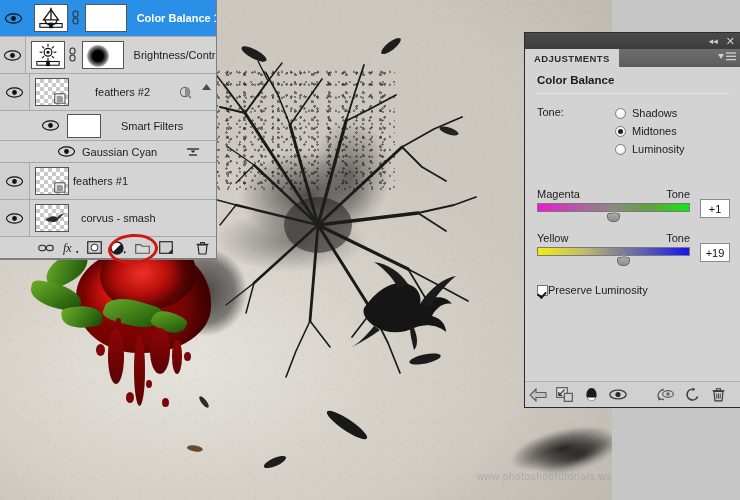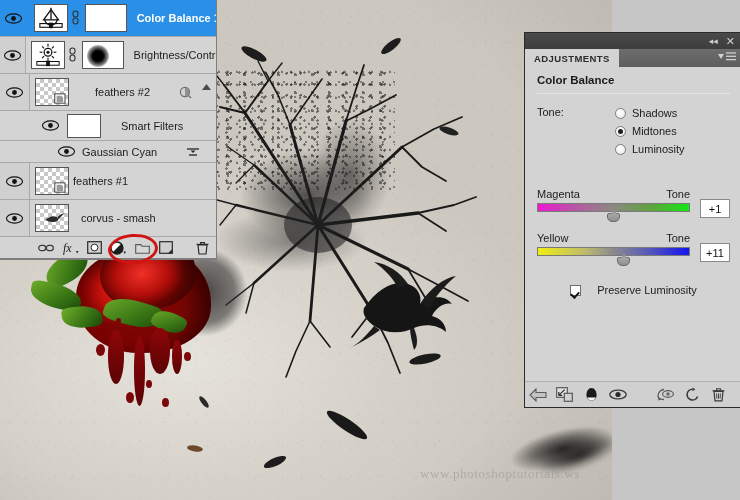--- a/index.html
+++ b/index.html
@@ -119,23 +119,23 @@
   }
   .bigfeather2{
     position:absolute; left:520px; top:420px; width:120px; height:70px;
     background:radial-gradient(ellipse 50% 26% at 50% 50%, rgba(15,15,15,.85), rgba(30,30,30,0) 75%);
     transform:rotate(-20deg);
     filter:blur(2px);
   }
 
   
   #watermark{
-    position:absolute; right:32px; bottom:18px;
-    font-size:13px; letter-spacing:.6px; color:rgba(150,150,150,.55);
-    font-family:Liberation Serif, serif; user-select:none;
+    position:absolute; right:0; bottom:18px;
+    font-size:10px; letter-spacing:.6px; color:rgba(150,150,150,.55);
+    font-family:Liberation Sans, sans-serif; user-select:none;
   }
 
   
   #right-fill{
     position:absolute; left:612px; top:0; width:128px; height:500px;
     background:#c6c6c6;
   }
 
   
   #layers-panel{
@@ -279,21 +279,21 @@
     border-left:3.5px solid transparent; border-right:3.5px solid transparent;
     border-bottom:4px solid #9a9a9a;
   }
   .valbox{
     width:38px; height:19px; margin-left:10px; margin-top:-4px;
     background:#fff; border:1px solid #8a8a8a;
     display:flex; align-items:center; justify-content:center;
     font-size:11px; color:#121212;
   }
 
-  #preserve-row{ display:flex; align-items:center; gap:16px; margin-top:22px;justify-content:center; }
+  #preserve-row{ display:flex; align-items:center; gap:0; margin-top:22px; }
   .checkbox{
     width:11px; height:11px; background:#fff; border:1px solid #6f6f6f;
     position:relative; flex:none;
   }
   .checkbox.on::after{
     content:""; position:absolute; left:1px; top:4px; width:4px; height:6px;
     border-right:2px solid #151515; border-bottom:2px solid #151515;
     transform:rotate(42deg);
   }
 
@@ -678,21 +678,21 @@
     <div class="slider-group" style="margin-top:14px;">
       <div class="slider-labels">
         <span>Yellow</span>
         <span>Tone</span>
       </div>
       <div class="slider-line">
         <div class="track-wrap">
           <div class="track t-yel"></div>
           <div class="knob" style="left:80px;"></div>
         </div>
-        <div class="valbox">+11</div>
+        <div class="valbox">+19</div>
       </div>
     </div>
 
     <div id="preserve-row">
       <span class="checkbox on"></span>
       <span>Preserve Luminosity</span>
     </div>
   </div>
 
   <div id="adj-footer">

